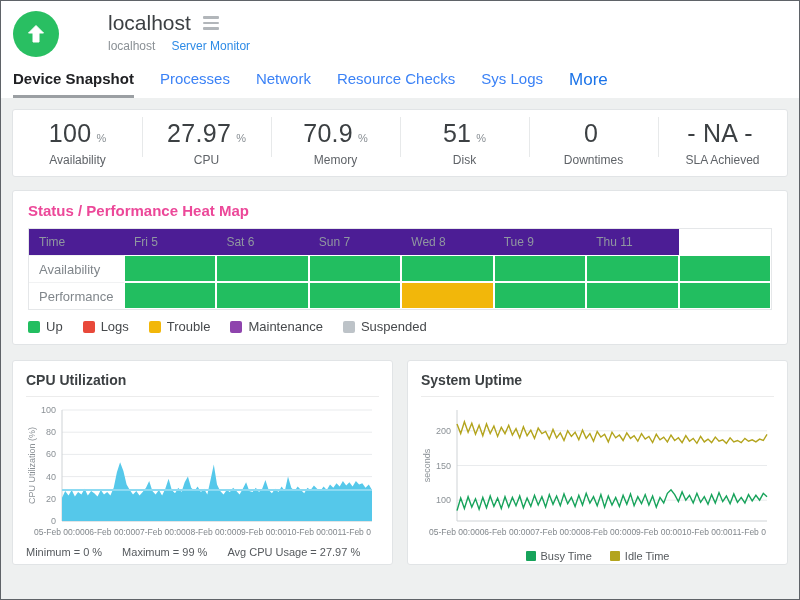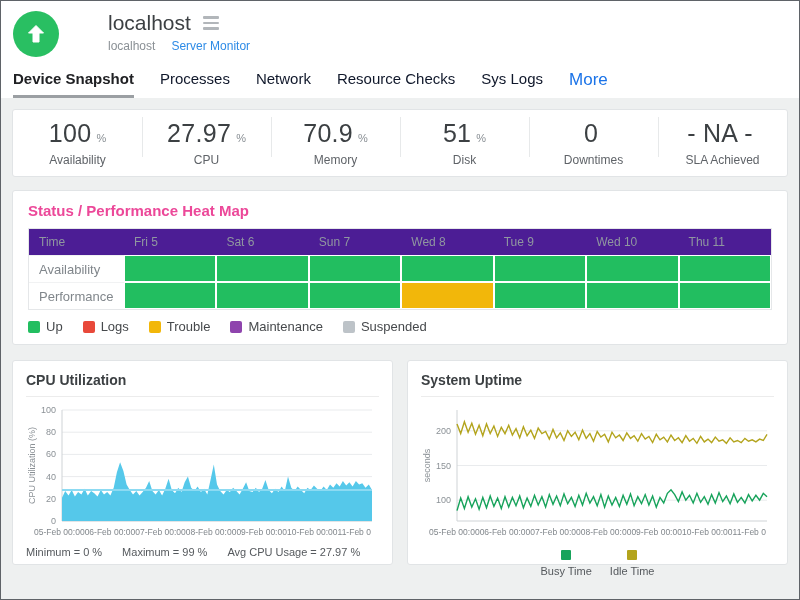--- a/index.html
+++ b/index.html
@@ -15,21 +15,21 @@
   .title-row { display:flex; align-items:center; gap:10px; }
   .page-title { font-size:21px; color:#3c4043; }
   .hamburger { display:inline-flex; flex-direction:column; gap:3px; cursor:pointer; padding:2px; }
   .hamburger span { width:16px; height:2.5px; background:#b2b6ba; border-radius:1px; }
   .breadcrumb { display:flex; gap:16px; margin-top:4px; font-size:12px; }
   .crumb-device { color:#8a9095; }
   .crumb-link { color:#2e8be6; cursor:pointer; }
 
   
   .tabs { display:flex; align-items:baseline; gap:26px; padding:12px 16px 0 12px; background:#fff; }
-  .tab { font-size:15px; color:#0f172a; padding-bottom:8px; cursor:pointer; white-space:nowrap; }
+  .tab { font-size:15px; color:#3b82f6; padding-bottom:8px; cursor:pointer; white-space:nowrap; }
   .tab.active { color:#202124; font-weight:700; border-bottom:3px solid #9b9fa3; }
   .tab-more { font-size:17px; color:#1a73e8; cursor:pointer; position:relative; top:1px; padding-bottom:6px; }
 
   
   .content { flex:1; background:#eef0f0; padding:11px 11px 0 11px; overflow:hidden; }
   .card { background:#fff; border:1px solid #e1e4e6; border-radius:3px; }
 
   
   .stats-card { display:flex; align-items:center; height:68px; margin-bottom:13px; }
   .stat { flex:1; text-align:center; position:relative; }
@@ -53,21 +53,21 @@
   .hm-legend-label { font-size:13px; color:#46494c; }
 
   
   .charts-row { display:flex; gap:14px; }
   .chart-card { flex:1; padding:11px 13px 10px 13px; height:205px; }
   .chart-title { font-size:14px; font-weight:700; color:#3c4043; padding-bottom:8px; border-bottom:1px solid #ececec; }
   .chart-svg { display:block; margin-top:6px; cursor:crosshair; }
   .xlabels { display:flex; justify-content:center; font-size:8.5px; color:#80868b; margin-top:2px; white-space:nowrap; }
   .chart-footer { display:flex; gap:20px; margin-top:9px; font-size:11px; color:#55595d; }
   .chart-legend { display:flex; justify-content:center; gap:18px; margin-top:13px; align-items:center; }
-  .chart-legend-item { display:flex; align-items:center; gap:5px;flex-direction:column; }
+  .chart-legend-item { display:flex; align-items:center; gap:5px; }
   .chart-legend-swatch { width:10px; height:10px; border-radius:1px; }
   .chart-legend-label { font-size:11px; color:#55595d; }
 </style>
 </head>
 <body>
 
 <div class="app">
 
   <div class="header">
     <div class="header-top">
@@ -152,21 +152,20 @@
     <div class="card heatmap-card">
       <div class="section-title">Status / Performance Heat Map</div>
       <div class="hm-table">
         <div class="hm-row" id="hm-header-row">
           <div class="hm-head">Time</div>
         <div class="hm-head">Fri 5</div>
             <div class="hm-head">Sat 6</div>
             <div class="hm-head">Sun 7</div>
             <div class="hm-head">Wed 8</div>
             <div class="hm-head">Tue 9</div>
-            <div class="hm-head">Wed 10</div>
             <div class="hm-head">Thu 11</div>
           </div>
         <div id="hm-body">
             <div class="hm-row">
               <div class="hm-label">Availability</div>
               <div class="hm-status" style="background: rgb(34, 190, 96);"></div>
               <div class="hm-status" style="background: rgb(34, 190, 96);"></div>
               <div class="hm-status" style="background: rgb(34, 190, 96);"></div>
               <div class="hm-status" style="background: rgb(34, 190, 96);"></div>
               <div class="hm-status" style="background: rgb(34, 190, 96);"></div>

